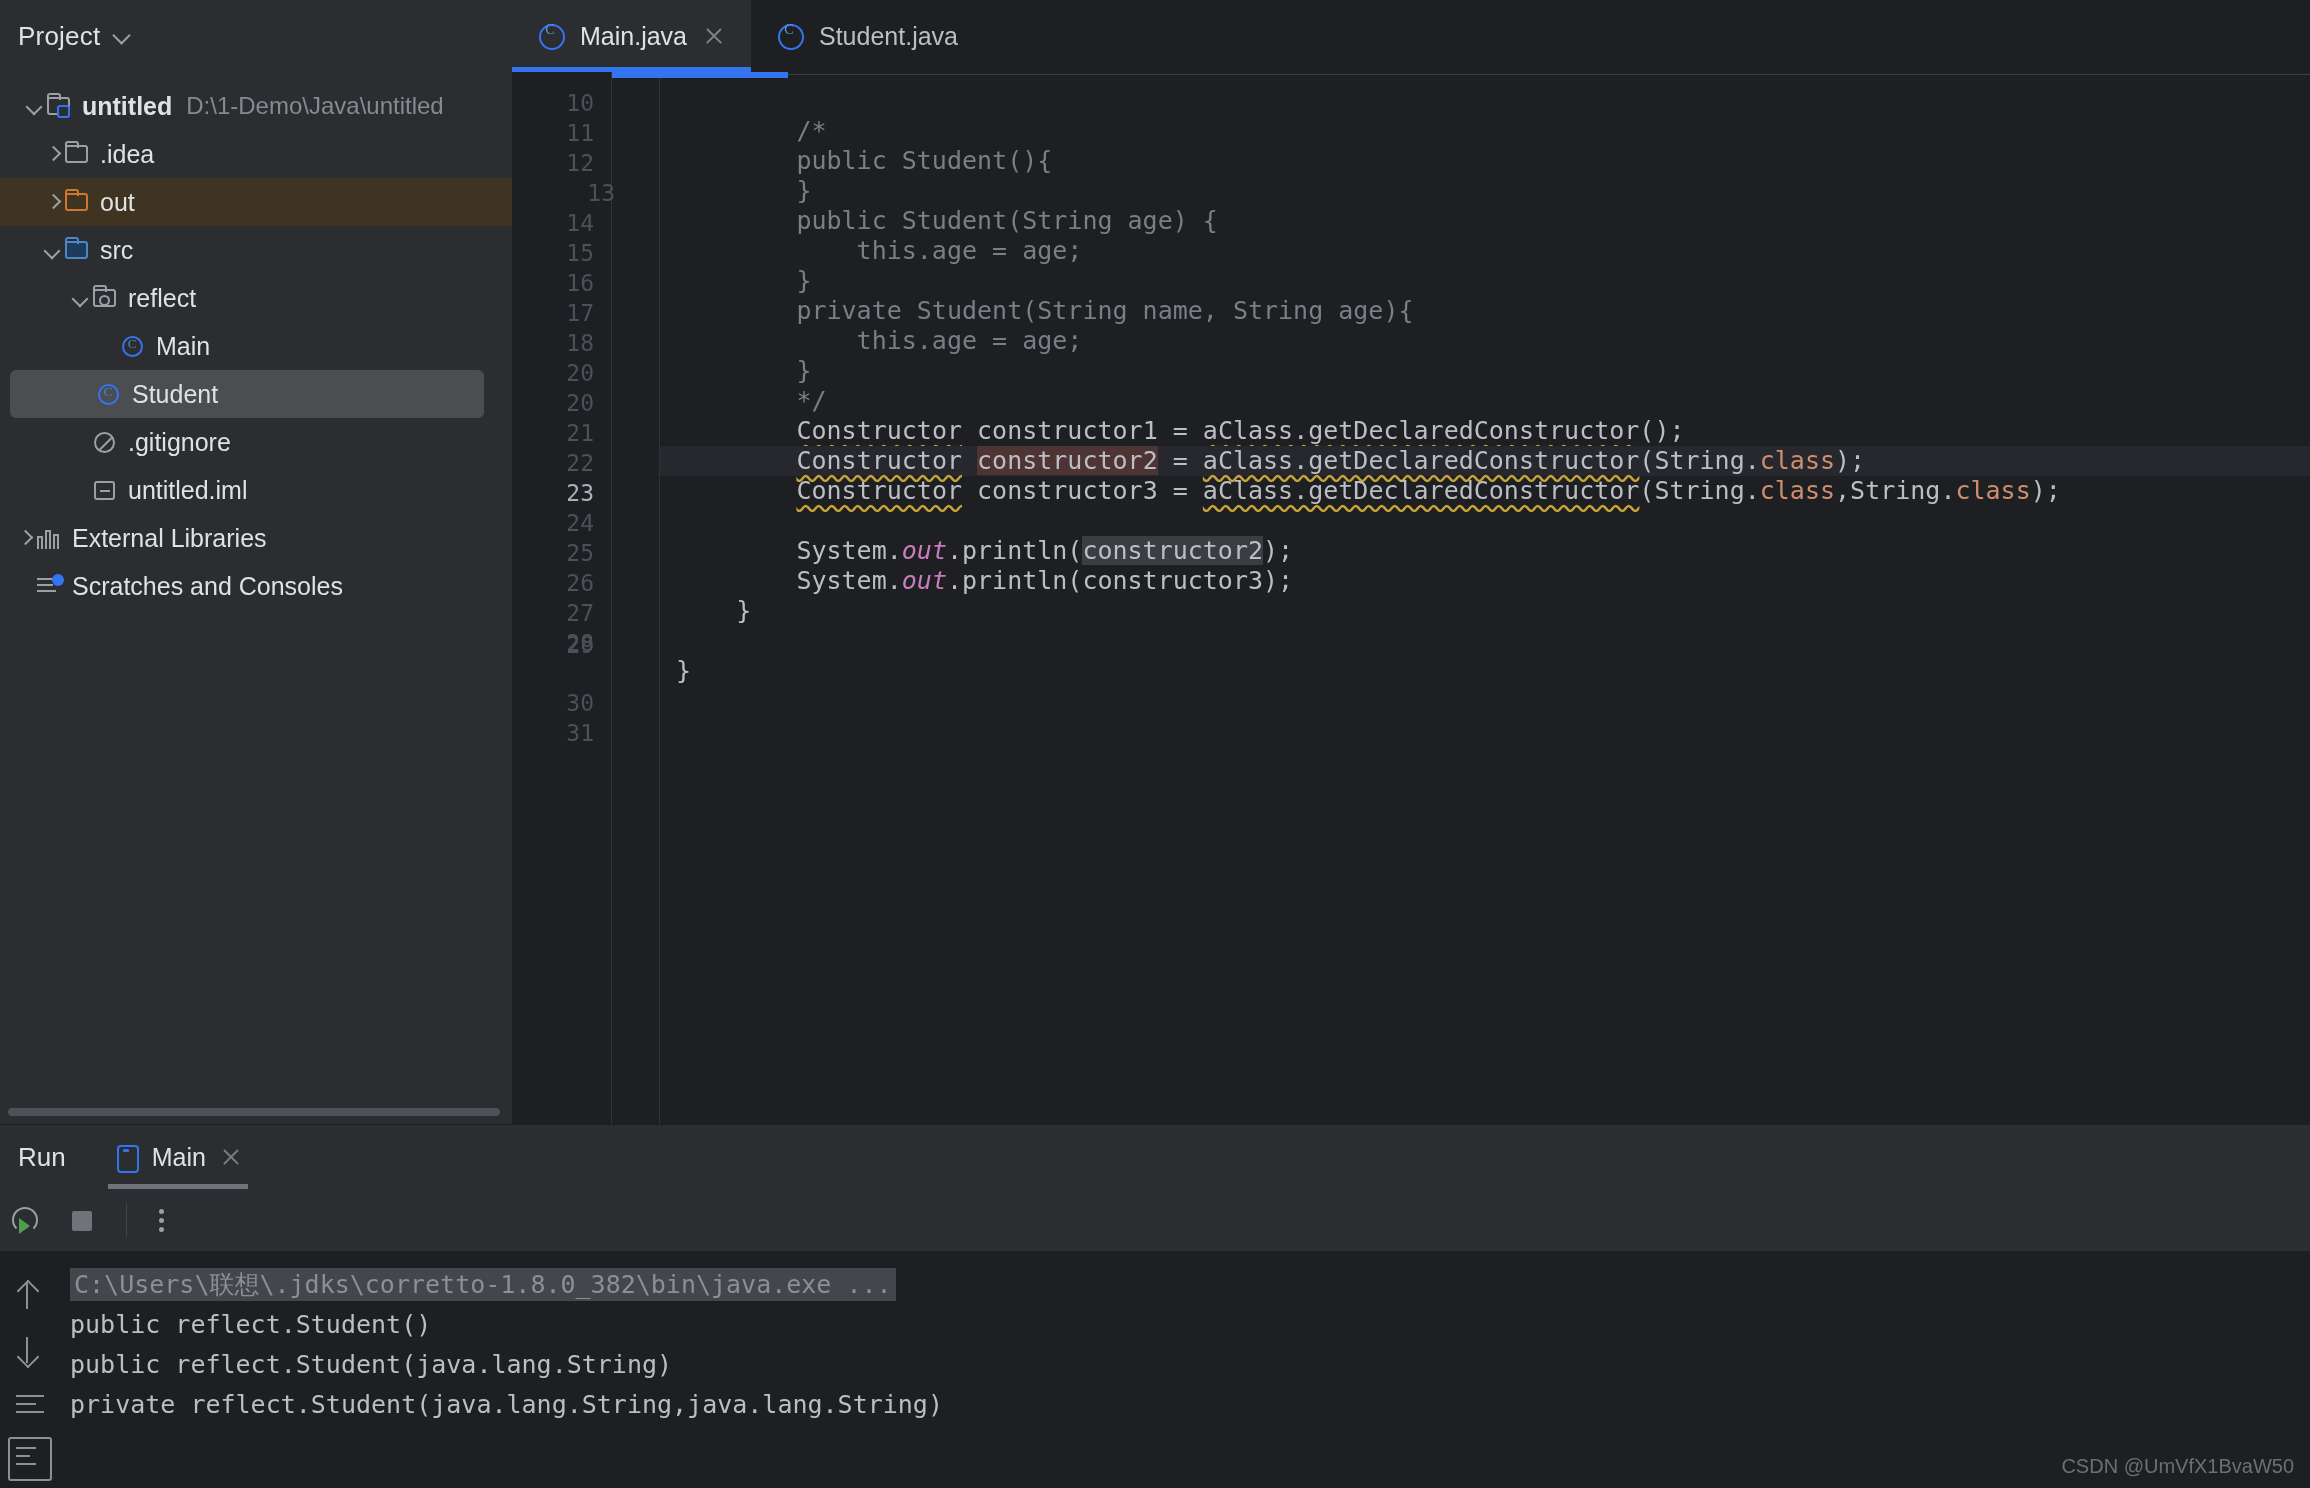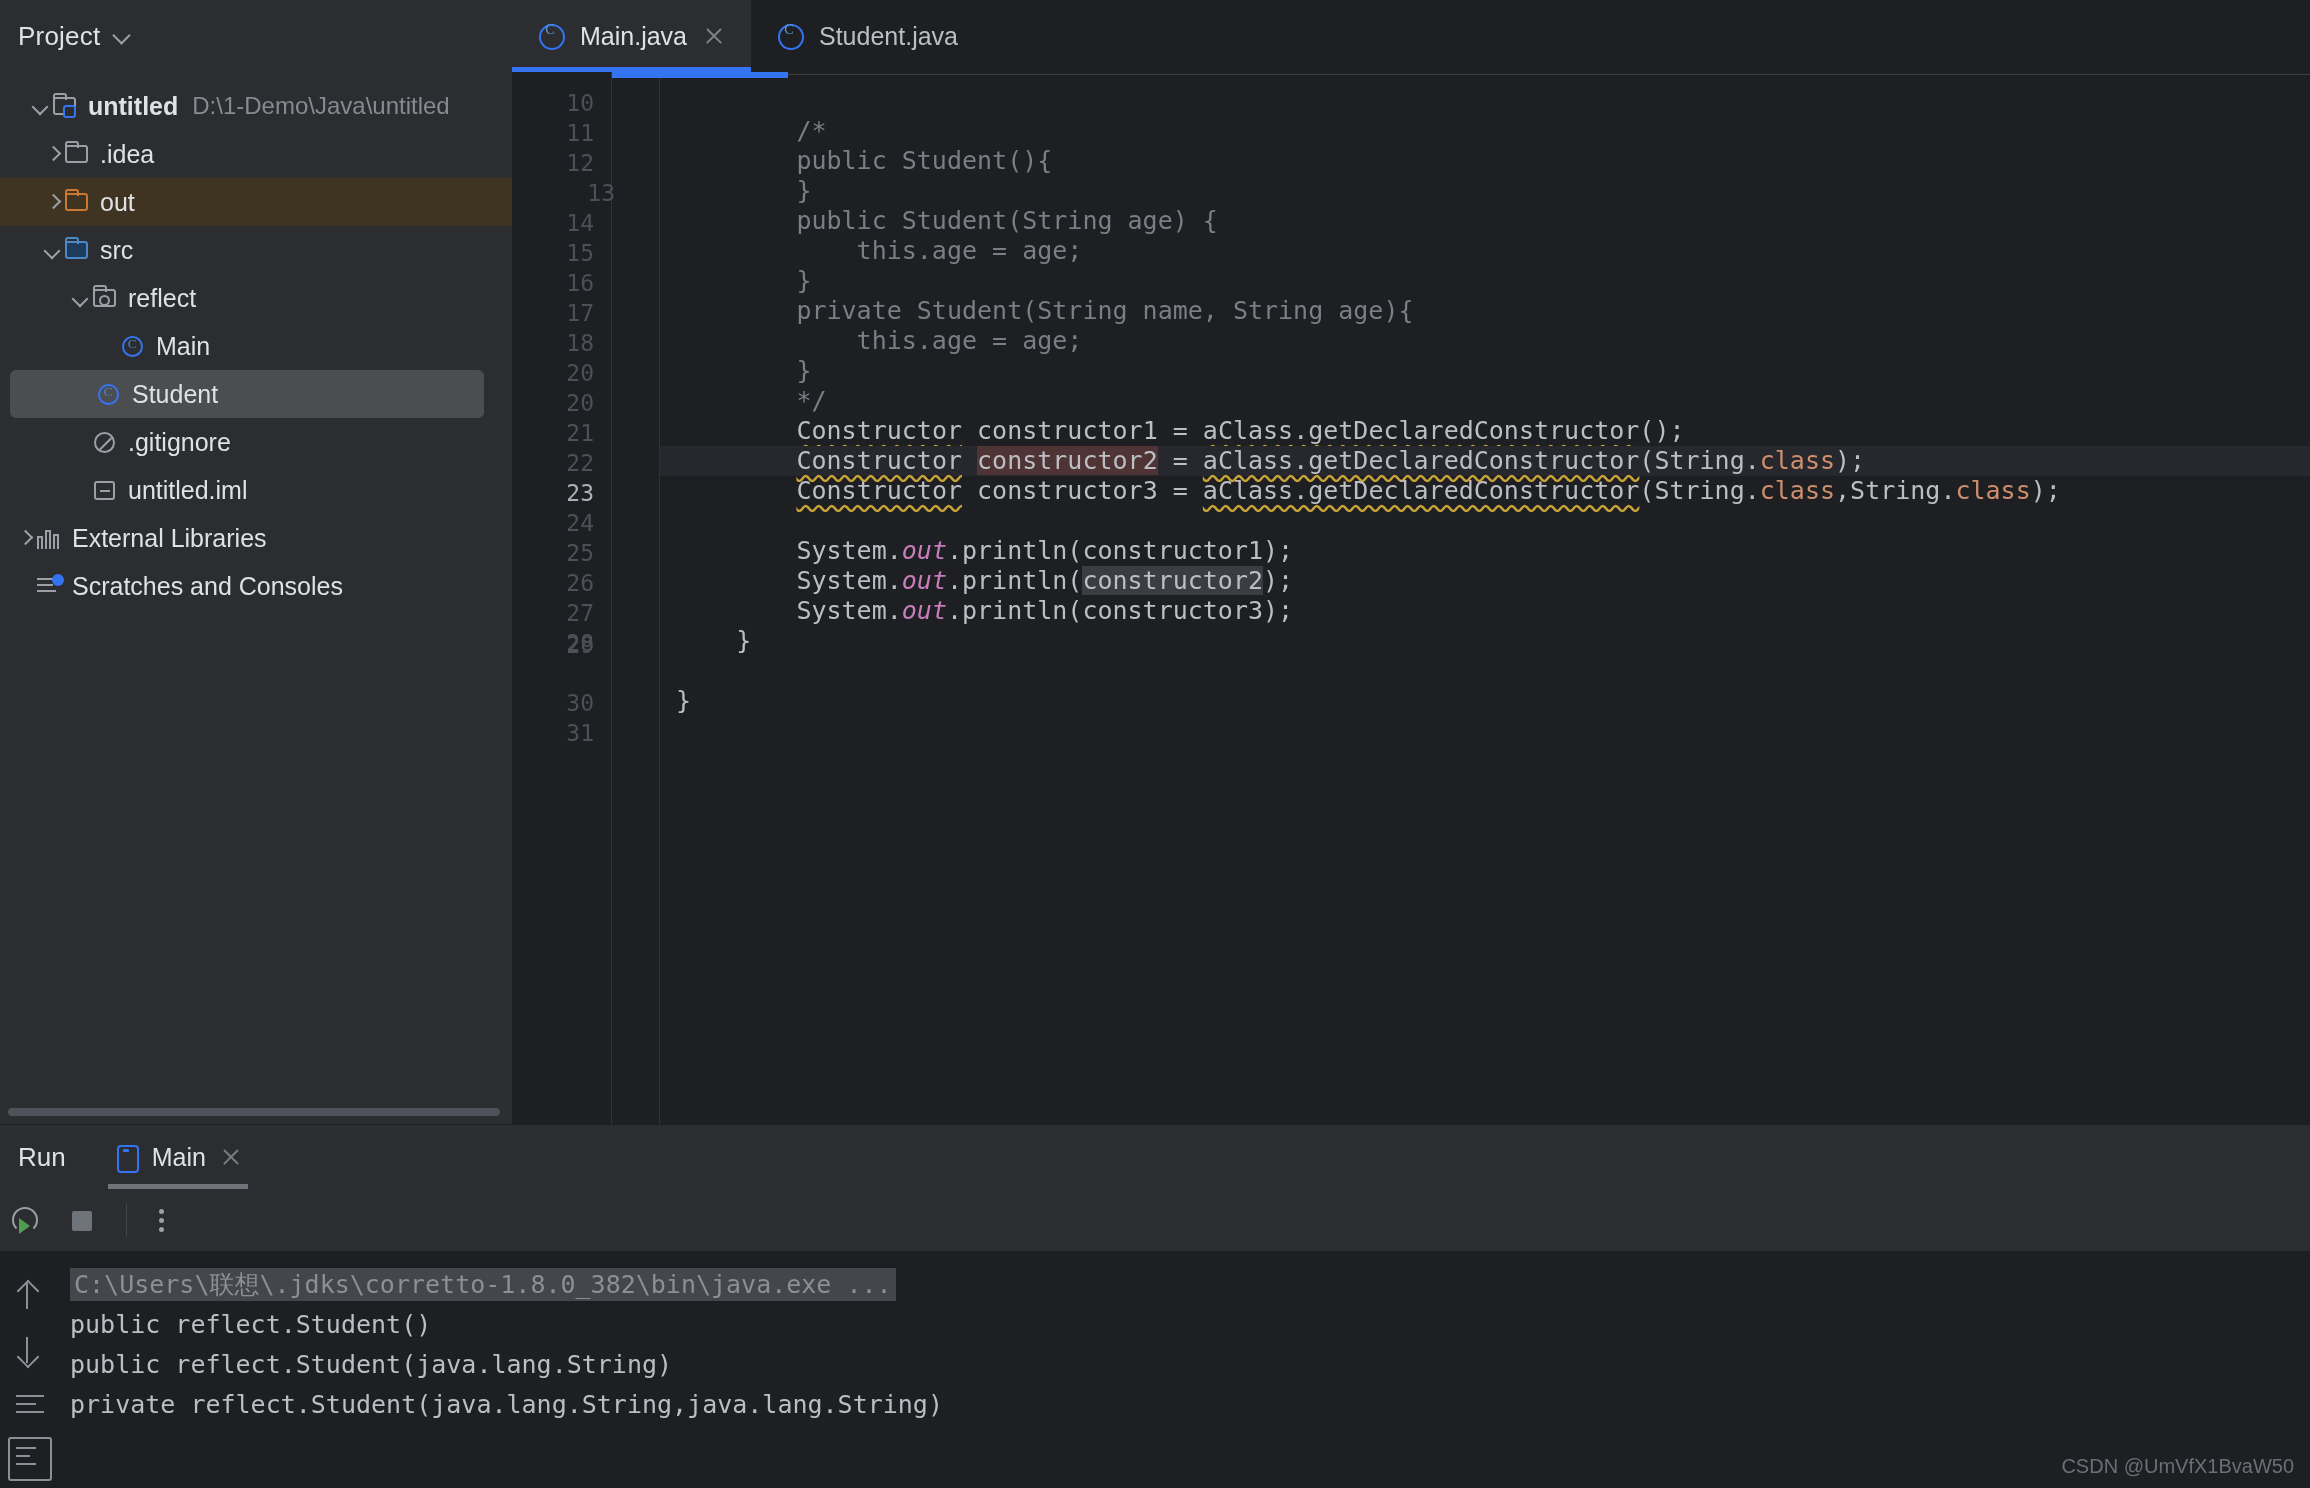--- a/index.html
+++ b/index.html
@@ -210,21 +210,21 @@
 <div class="app">
 
   <div class="top">
 
     <div class="sidebar">
       <div class="sb-header">
         <span class="sb-title">Project</span>
         <span class="chev-down"></span>
       </div>
       <div class="tree" id="tree">
-          <div class="tree-row" style="padding-left: 30px;">
+          <div class="tree-row" style="padding-left: 24px;">
             <span class="arrow open"></span>
             <span class="node-icon">
               <span class="folder"></span>
               <span class="prjbadge"></span>
             </span>
             <span class="lbl bold">untitled</span>
             <span class="path">D:\1-Demo\Java\untitled</span>
           </div>
           <div class="tree-row" style="padding-left: 42px;">
             <span class="arrow closed"></span>
@@ -359,21 +359,20 @@
               <div class="ln"><span class="codetext"><span class="cmt">            this.age = age;</span></span></div>
               <div class="ln"><span class="codetext"><span class="cmt">        }</span></span></div>
               <div class="ln"><span class="codetext"><span class="cmt">        private Student(String name, String age){</span></span></div>
               <div class="ln"><span class="codetext"><span class="cmt">            this.age = age;</span></span></div>
               <div class="ln"><span class="codetext"><span class="cmt">        }</span></span></div>
               <div class="ln"><span class="codetext"><span class="cmt">        */</span></span></div>
               <div class="ln"><span class="codetext">        <span class="err-wave">Constructor</span> <span class="">constructor1</span> = <span class="err-wave">aClass.getDeclaredConstructor</span>();</span></div>
               <div class="ln cur"><span class="codetext">        <span class="err-wave">Constructor</span> <span class="hl-red">constructor2</span> = <span class="err-wave">aClass.getDeclaredConstructor</span>(String.<span class="kw">class</span>);</span></div>
               <div class="ln"><span class="codetext">        <span class="err-wave">Constructor</span> <span class="">constructor3</span> = <span class="err-wave">aClass.getDeclaredConstructor</span>(String.<span class="kw">class</span>,String.<span class="kw">class</span>);</span></div>
               <div class="ln"><span class="codetext"></span></div>
-              <div class="ln"><span class="codetext">        System.<span class="fld">out</span>.println(constructor1);</span></div>
               <div class="ln"><span class="codetext">        System.<span class="fld">out</span>.println(<span class="hl-grey">constructor2</span>);</span></div>
               <div class="ln"><span class="codetext">        System.<span class="fld">out</span>.println(constructor3);</span></div>
               <div class="ln"><span class="codetext">    }</span></div>
               <div class="ln"><span class="codetext"></span></div>
               <div class="ln"><span class="codetext">}</span></div>
             </div>
         </div>
       </div>
     </div>
   </div>

